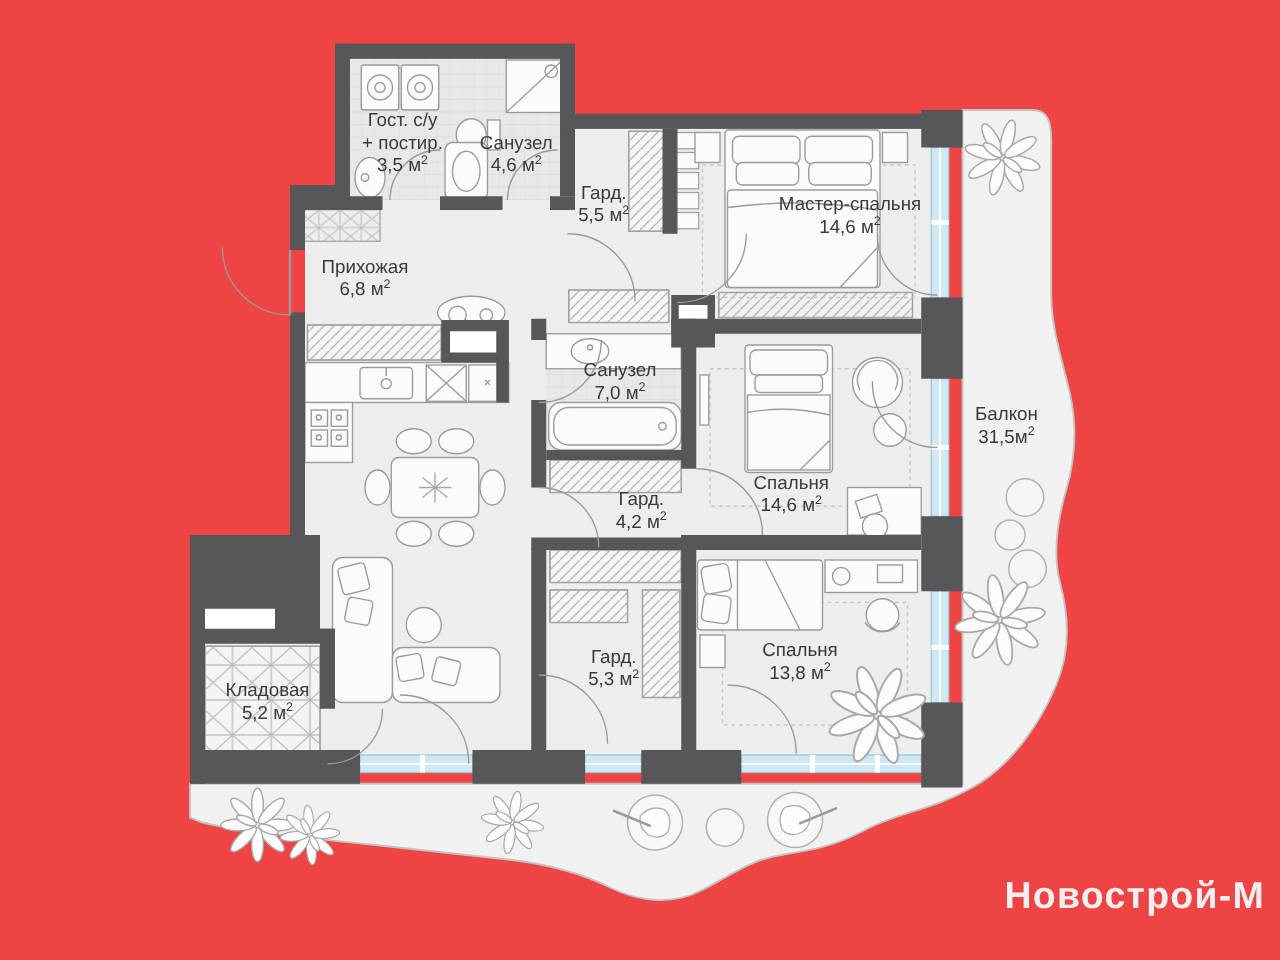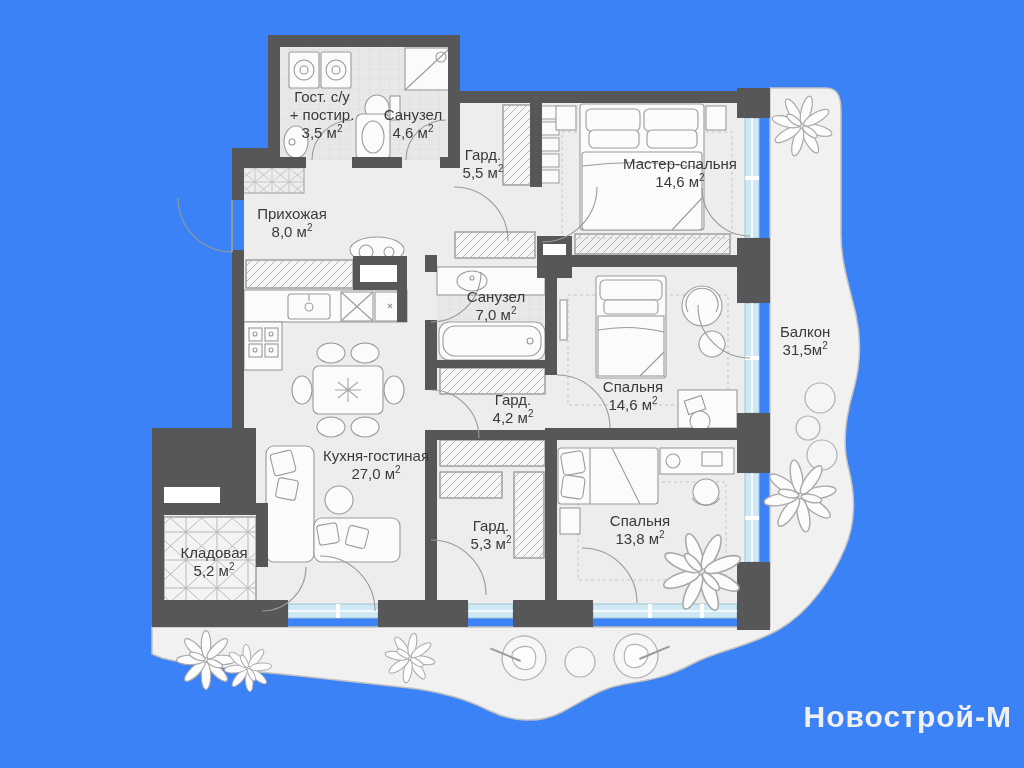--- a/index.html
+++ b/index.html
@@ -1,16 +1,16 @@
 <!DOCTYPE html>
 <html><head>
 <meta charset="utf-8">
 <style>
   html,body{margin:0;padding:0;background:#fff;}
-  .stage{position:relative;width:1024px;height:768px;background:#3b82f6;overflow:hidden;
+  .stage{position:relative;width:1024px;height:768px;background:#ef4444;overflow:hidden;
          font-family:"Liberation Sans", sans-serif;}
   .plan-svg{position:absolute;left:0;top:0;}
   .room-label{position:absolute;transform:translateX(-50%);text-align:center;
               color:#3a3a3a;font-size:15px;line-height:18px;white-space:nowrap;}
   .room-label sup{font-size:10px;line-height:0;}
   .balcony-label{text-align:center;transform:none;}
   .watermark{position:absolute;right:12px;top:700px;font-size:30px;font-weight:bold;
              color:#f0f0f0;letter-spacing:1px;}
 </style>
 </head>
@@ -353,42 +353,38 @@
   <div class="room-label" style="left:483px;top:146px">
     <div><span>Гард.</span></div>
     <div><span>5,5 м</span><sup>2</sup></div>
   </div>
   <div class="room-label" style="left:680px;top:155px">
     <div><span>Мастер-спальня</span></div>
     <div><span>14,6 м</span><sup>2</sup></div>
   </div>
   <div class="room-label" style="left:292px;top:205px">
     <div><span>Прихожая</span></div>
-    <div><span>8,0 м</span><sup>2</sup></div>
+    <div><span>6,8 м</span><sup>2</sup></div>
   </div>
   <div class="room-label" style="left:496px;top:288px">
     <div><span>Санузел</span></div>
     <div><span>7,0 м</span><sup>2</sup></div>
   </div>
   <div class="room-label" style="left:633px;top:378px">
     <div><span>Спальня</span></div>
     <div><span>14,6 м</span><sup>2</sup></div>
   </div>
   <div class="room-label balcony-label" style="left:780px;top:323px">
     <div><span>Балкон</span></div>
     <div><span>31,5м</span><sup>2</sup></div>
   </div>
   <div class="room-label" style="left:513px;top:391px">
     <div><span>Гард.</span></div>
     <div><span>4,2 м</span><sup>2</sup></div>
   </div>
-  <div class="room-label" style="left:376px;top:447px">
-    <div><span>Кухня-гостиная</span></div>
-    <div><span>27,0 м</span><sup>2</sup></div>
-  </div>
   <div class="room-label" style="left:491px;top:517px">
     <div><span>Гард.</span></div>
     <div><span>5,3 м</span><sup>2</sup></div>
   </div>
   <div class="room-label" style="left:640px;top:512px">
     <div><span>Спальня</span></div>
     <div><span>13,8 м</span><sup>2</sup></div>
   </div>
   <div class="room-label" style="left:214px;top:544px">
     <div><span>Кладовая</span></div>

